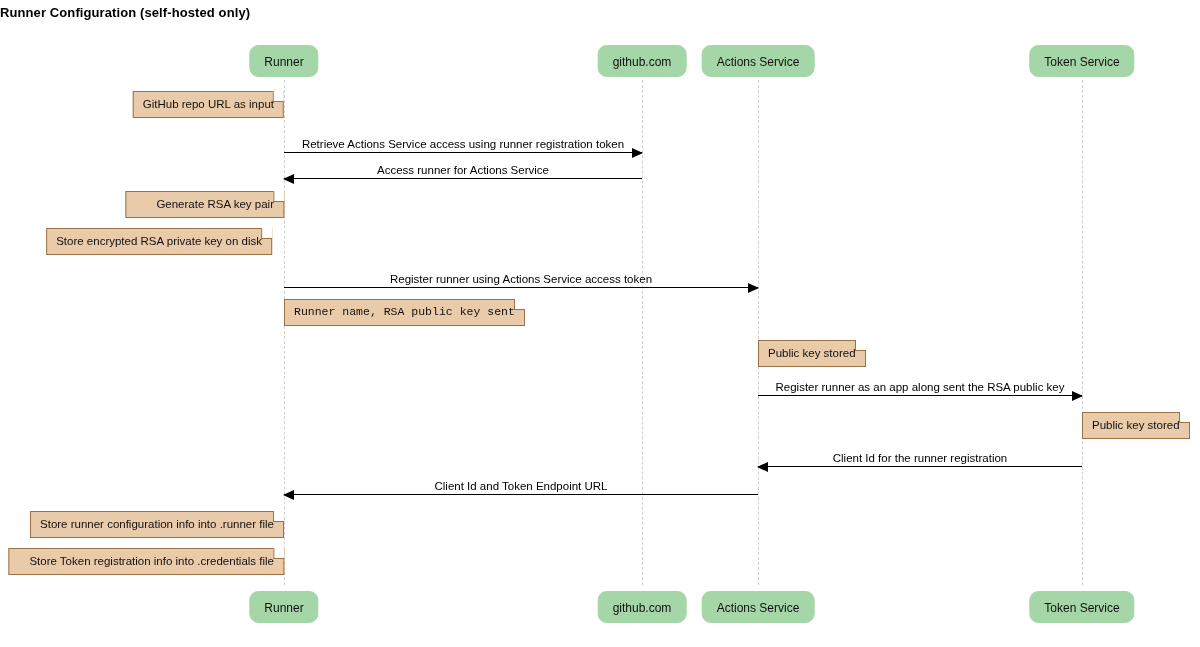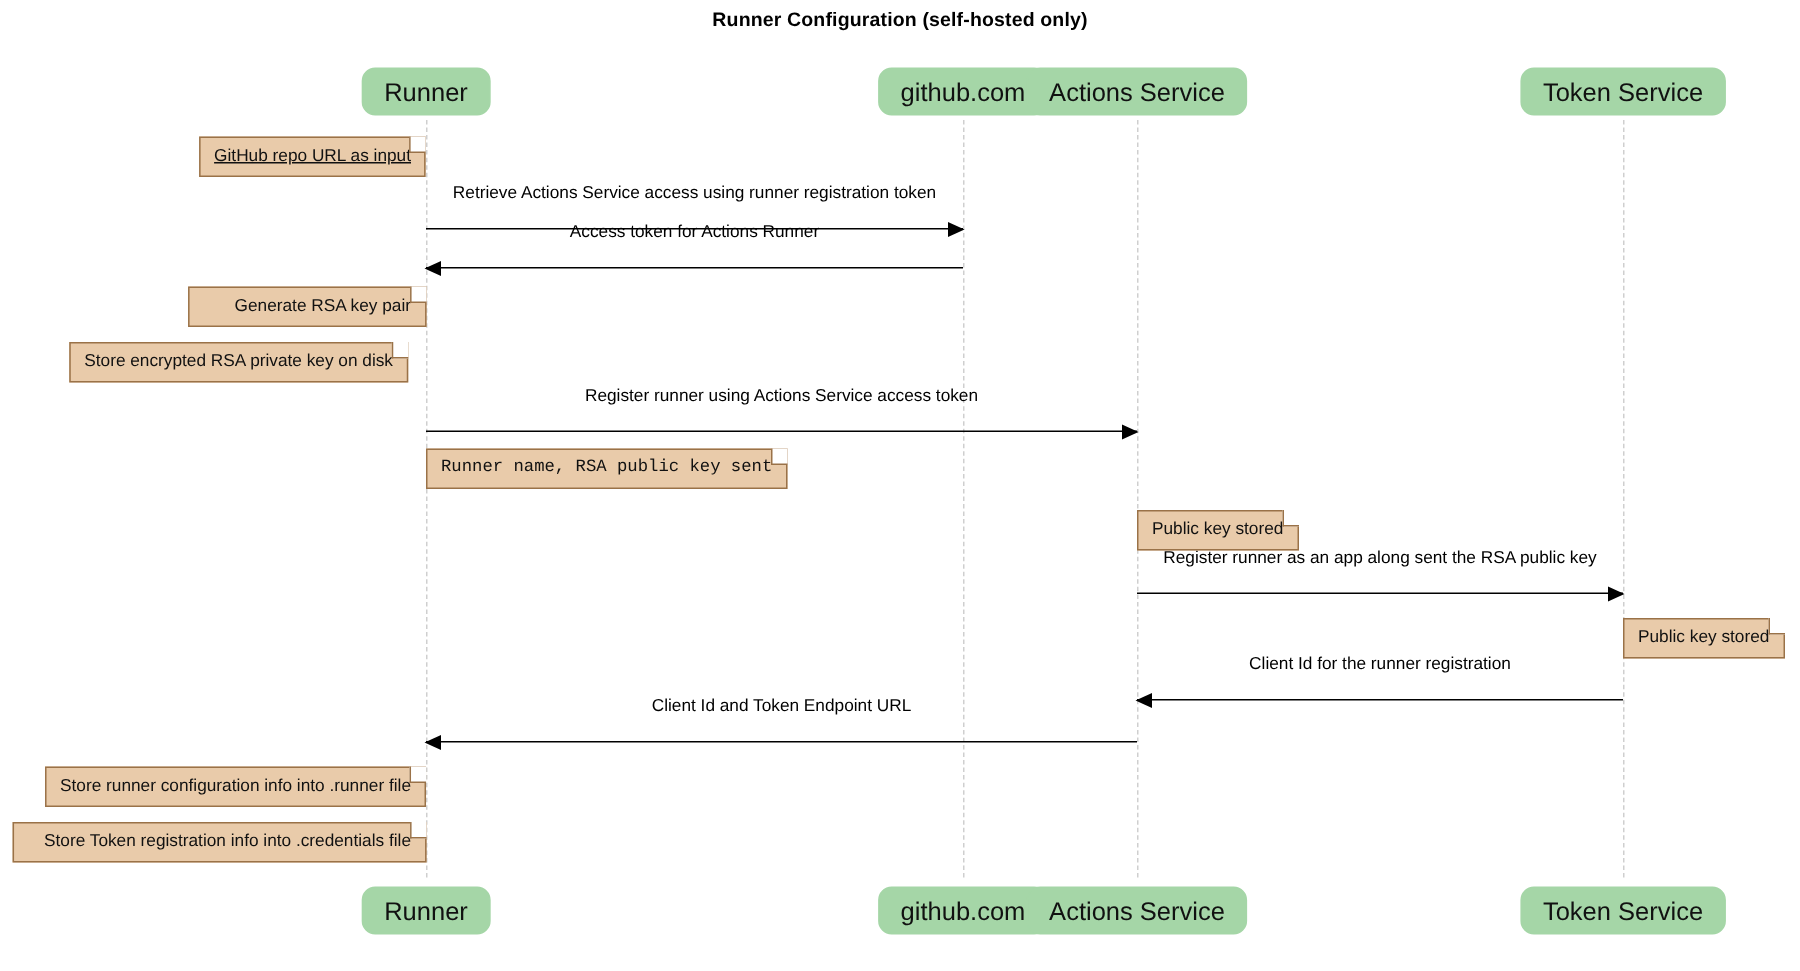--- a/index.html
+++ b/index.html
@@ -16,42 +16,41 @@
     width: 1200px;
     height: 647px;
     overflow: hidden;
     background: #ffffff;
   }
   #diagram-title {
     position: absolute;
     left: 0;
     top: 5px;
     width: 1200px;
-    text-align: center;
     font-size: 13px;
     font-weight: bold;
     color: #000000;
     letter-spacing: 0.1px;
   }
   .lifeline {
     position: absolute;
     width: 0;
     border-left: 1px dashed #cfcfcf;
     top: 80px;
     height: 505px;
   }
   .participant {
     position: absolute;
     background: #a5d6a7;
     border: 1px solid #a5d6a7;
     border-radius: 9px;
     height: 32px;
     line-height: 32px;
     text-align: left;
-    font-size: 17px;
+    font-size: 12px;
     color: #111111;
     transform: translateX(-50%);
     white-space: nowrap;
     padding: 0 14px;
     box-sizing: border-box;
   }
   .msg {
     position: absolute;
     height: 0;
     border-top: 1.3px solid #000000;
@@ -69,21 +68,21 @@
     border-left: 11px solid #000000;
   }
   .arrowhead.left {
     left: -1px;
     border-top: 5px solid transparent;
     border-bottom: 5px solid transparent;
     border-right: 11px solid #000000;
   }
   .msg-label {
     position: absolute;
-    bottom: 18px;
+    bottom: 3px;
     width: 100%;
     text-align: center;
     font-size: 11.5px;
     color: #000000;
     white-space: nowrap;
     margin-top: 33px;
   }
   .note {
     position: absolute;
     background: #e9cbaa;
@@ -134,41 +133,41 @@
       <div class="participant" style="left: 758px; top: 591px;">Actions Service</div>
       <div class="participant" style="left: 1082px; top: 591px;">Token Service</div>
     </div>
   <div id="messages">
       <div class="msg" style="left: 284px; top: 152px; width: 358px;">
         <div class="arrowhead right"></div>
         <div class="msg-label">Retrieve Actions Service access using runner registration token</div>
       </div>
       <div class="msg" style="left: 284px; top: 178px; width: 358px;">
         <div class="arrowhead left"></div>
-        <div class="msg-label">Access token for Actions Runner</div>
+        <div class="msg-label">Access runner for Actions Service</div>
       </div>
       <div class="msg" style="left: 284px; top: 287px; width: 474px;">
         <div class="arrowhead right"></div>
         <div class="msg-label">Register runner using Actions Service access token</div>
       </div>
       <div class="msg" style="left: 758px; top: 395px; width: 324px;">
         <div class="arrowhead right"></div>
         <div class="msg-label">Register runner as an app along sent the RSA public key</div>
       </div>
       <div class="msg" style="left: 758px; top: 466px; width: 324px;">
         <div class="arrowhead left"></div>
         <div class="msg-label">Client Id for the runner registration</div>
       </div>
       <div class="msg" style="left: 284px; top: 494px; width: 474px;">
         <div class="arrowhead left"></div>
         <div class="msg-label">Client Id and Token Endpoint URL</div>
       </div>
     </div>
   <div id="notes">
-      <div class="note anchor-right" style="left: 284px; top: 91px; text-decoration: underline;">GitHub repo URL as input<span class="fold"></span></div>
+      <div class="note anchor-right" style="left: 284px; top: 91px;">GitHub repo URL as input<span class="fold"></span></div>
       <div class="note anchor-right" style="left: 284px; top: 191px; padding-left: 30px;">Generate RSA key pair<span class="fold"></span></div>
       <div class="note anchor-right" style="left: 272px; top: 228px;">Store encrypted RSA private key on disk<span class="fold"></span></div>
       <div class="note" style="left: 284px; top: 299px; font-family: Liberation Mono, monospace;">Runner name, RSA public key sent<span class="fold"></span></div>
       <div class="note" style="left: 758px; top: 340px;">Public key stored<span class="fold"></span></div>
       <div class="note" style="left: 1082px; top: 412px;">Public key stored<span class="fold"></span></div>
       <div class="note anchor-right" style="left: 284px; top: 511px; text-align: right;">Store runner configuration info into .runner file<span class="fold"></span></div>
       <div class="note anchor-right" style="left: 284px; top: 548px; padding-left: 20px;">Store Token registration info into .credentials file<span class="fold"></span></div>
     </div>
 
 </div>

